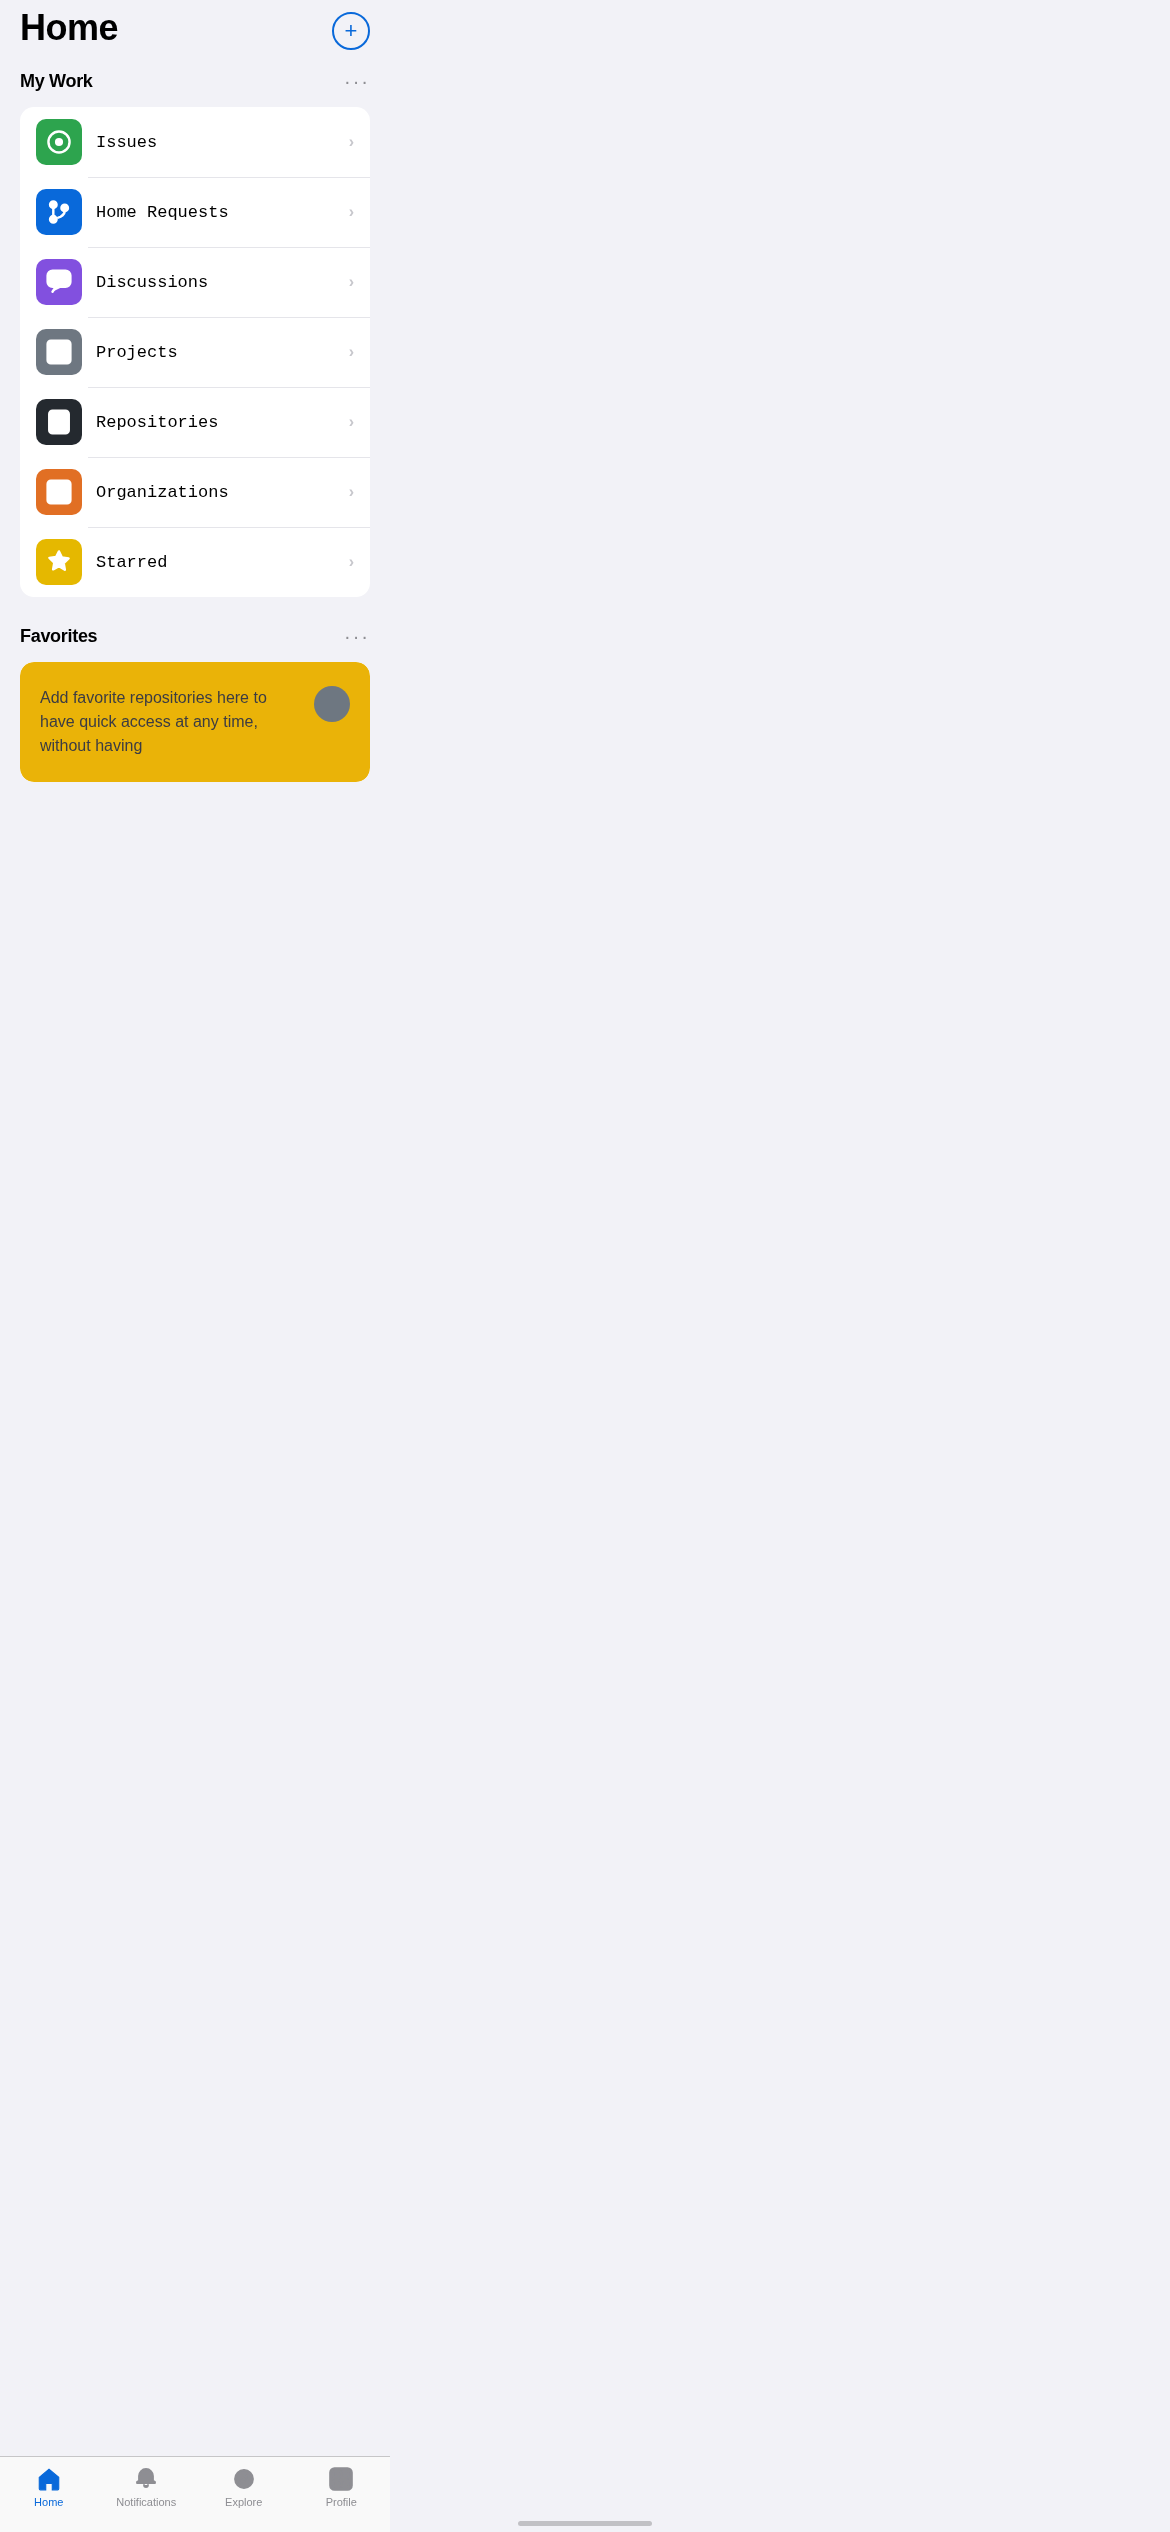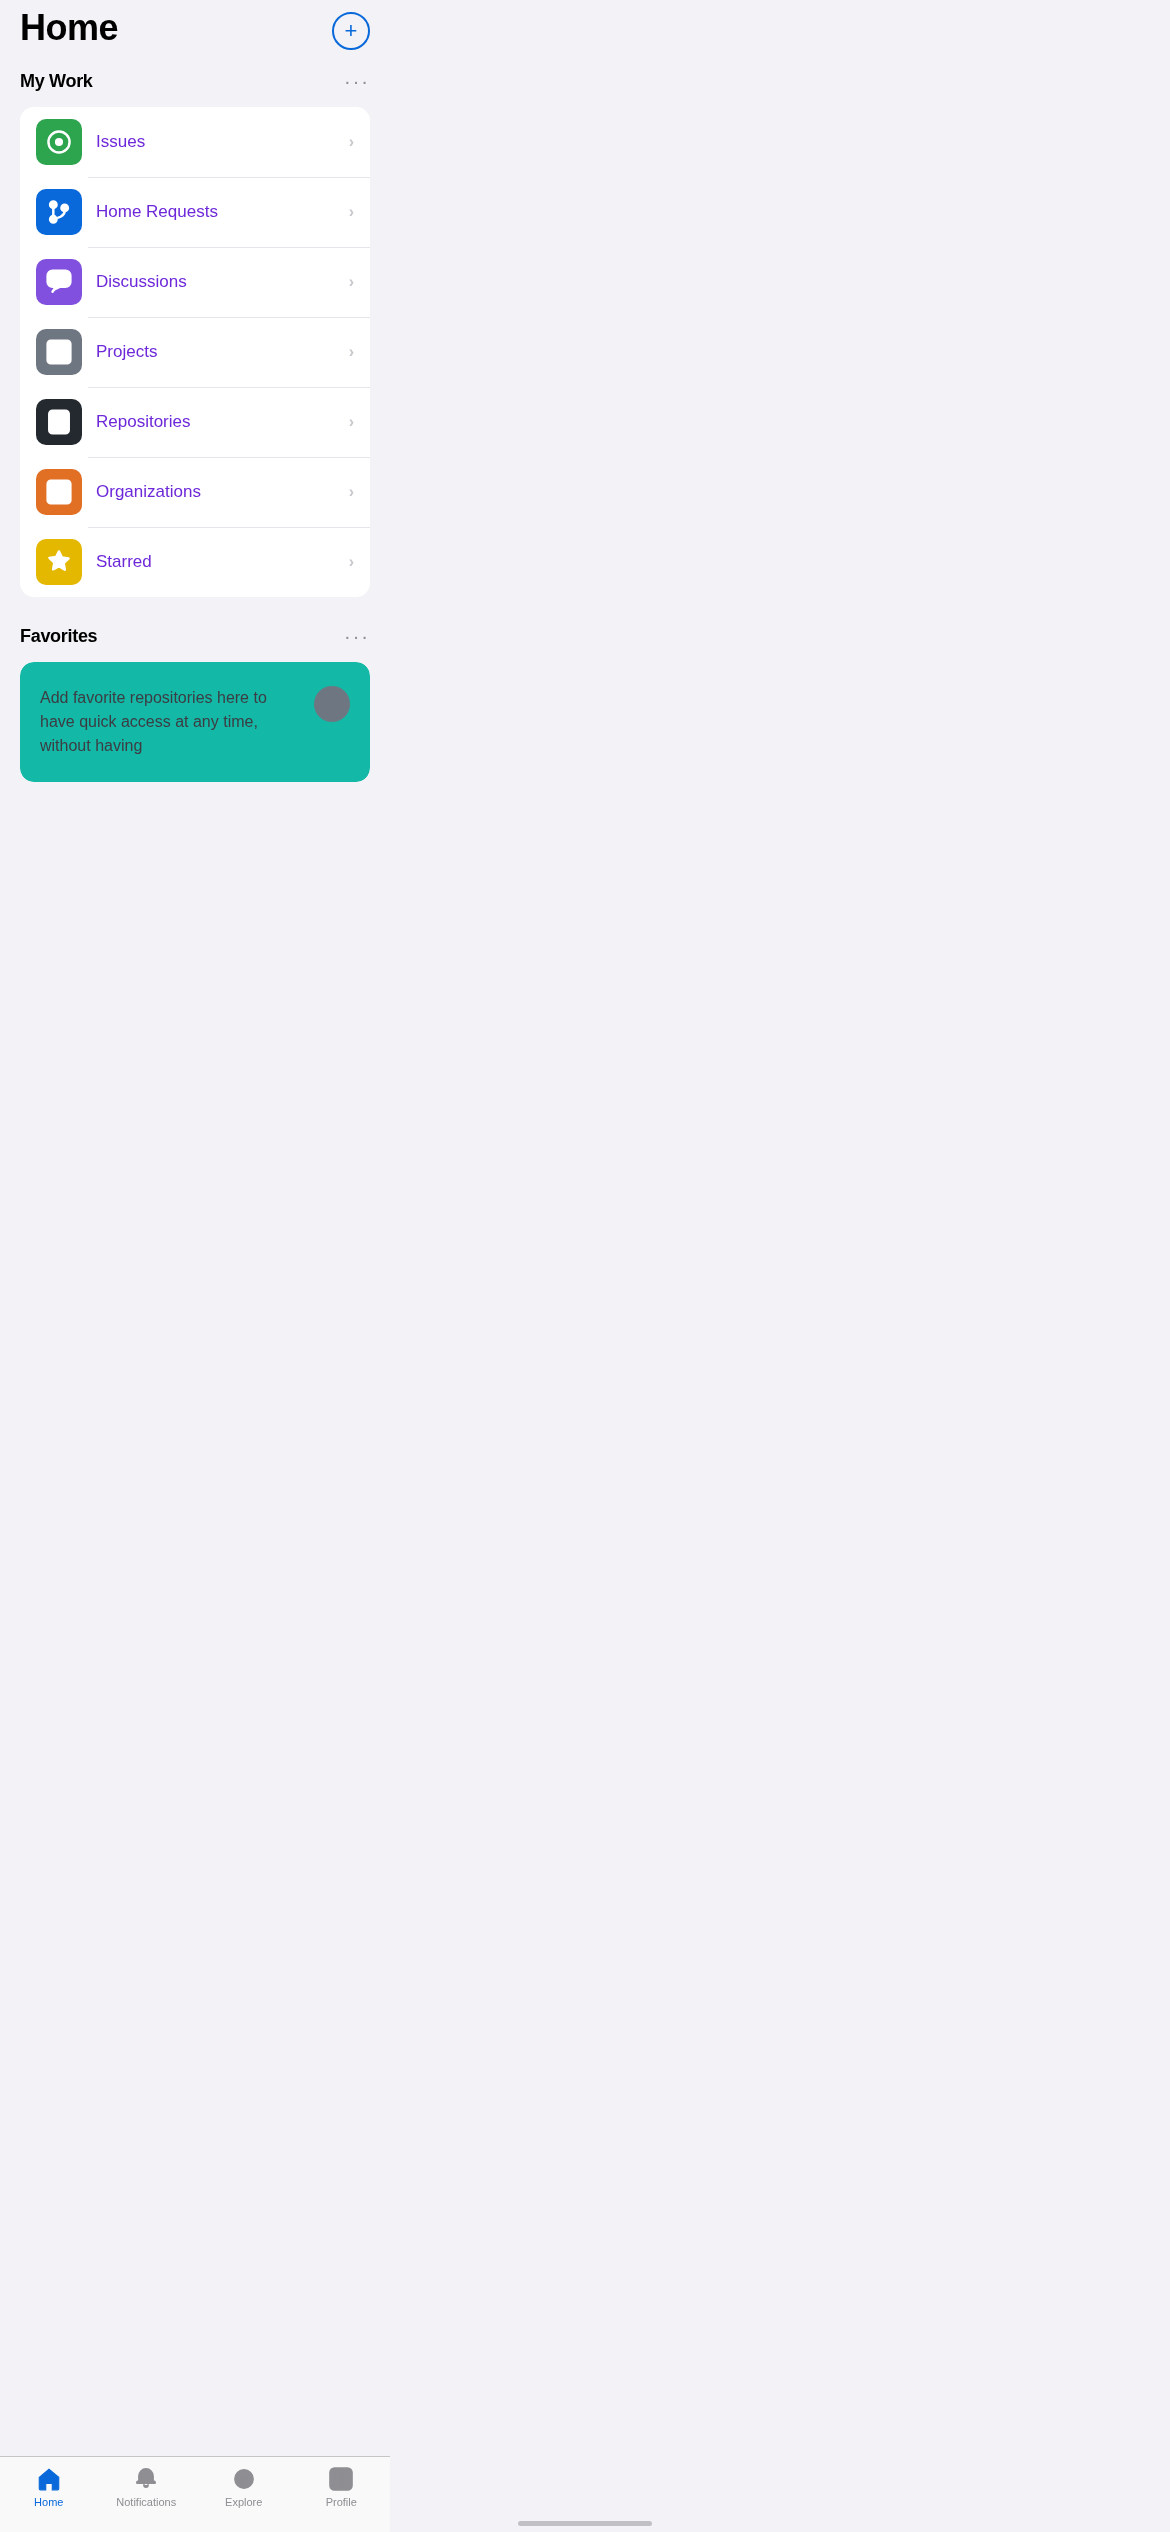--- a/index.html
+++ b/index.html
@@ -212,41 +212,42 @@
     .item-icon svg {
       width: 26px;
       height: 26px;
       fill: #fff;
     }
 
     .item-label {
       flex: 1;
       font-size: 17px;
       font-weight: 400;
-      color: #6d28d9;
+      color: #000000;
+      font-family: Liberation Mono, monospace;
     }
 
     .item-chevron {
       color: #c7c7cc;
       font-size: 16px;
       font-weight: 600;
     }
 
     
     .icon-green { background: #2da44e; }
     .icon-blue { background: #0969da; }
     .icon-purple { background: #8250df; }
     .icon-gray { background: #6e7781; }
     .icon-dark { background: #24292f; }
     .icon-orange { background: #e16f24; }
     .icon-yellow { background: #e5b800; }
 
     
     .favorites-card {
-      background: #14b8a6;
+      background: #eab308;
       border-radius: 14px;
       overflow: hidden;
       padding: 24px 20px;
       display: flex;
       align-items: flex-start;
       gap: 25px;
     }
 
     .favorites-text {
       font-size: 16px;

